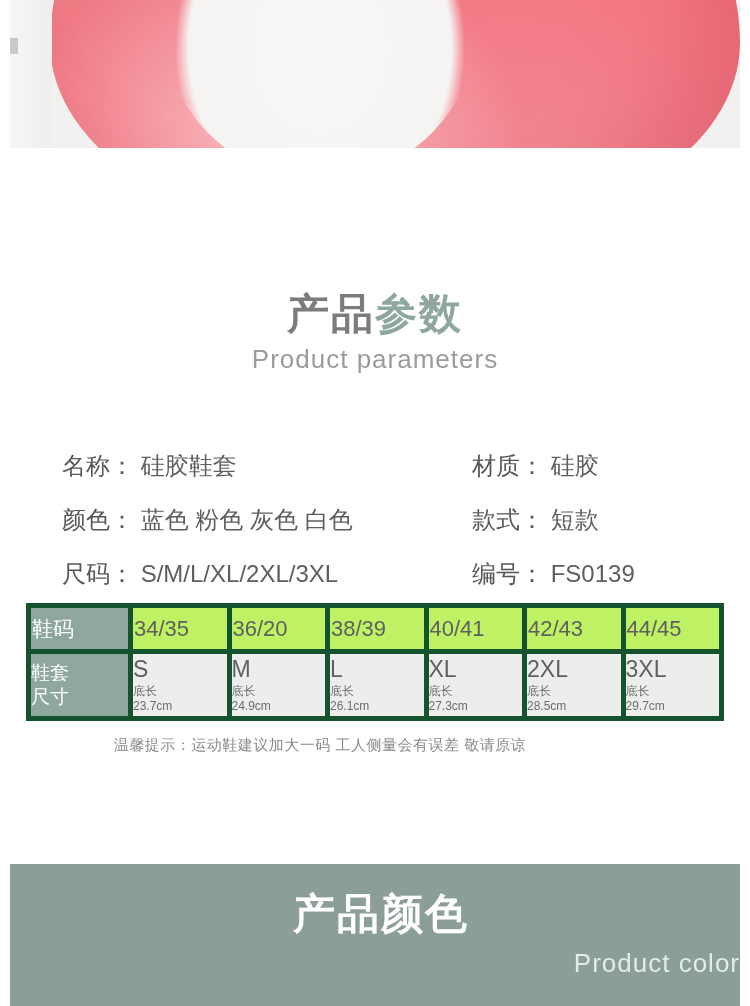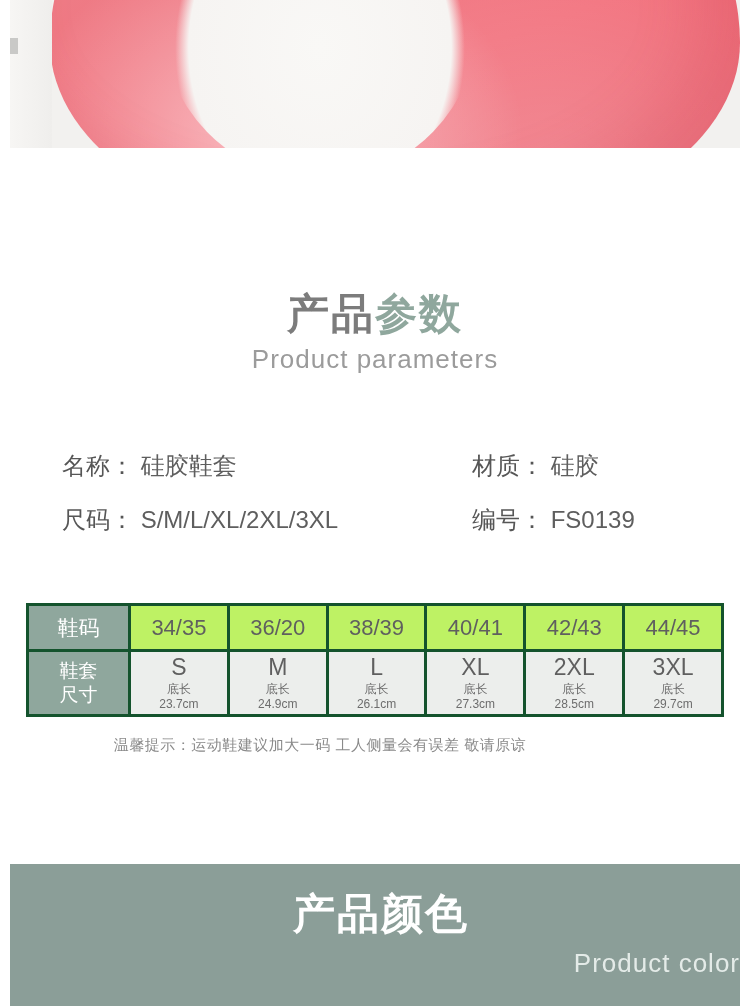--- a/index.html
+++ b/index.html
@@ -103,22 +103,21 @@
 
   
   .size-table {
     position: absolute;
     left: 26px; top: 603px;
     width: 698px;
     border-collapse: collapse;
     table-layout: fixed;
   }
   .size-table td {
-    border: 3px solid #14532d;
-    text-align: center;
+    border: 5px solid #14532d;
     vertical-align: middle;
     color: #5f5f5f;
   }
   .size-table tr.head td {
     background: #bef264;
     height: 46px;
     font-size: 22px;
   }
   .size-table tr.head td.first {
     background: #8fa79d;
@@ -196,20 +195,30 @@
 
   <div class="spec-block">
     <div class="spec-row">
       <div class="spec-cell spec-left spec-big">
         <span class="label">名称：</span>
         <span class="value">硅胶鞋套</span>
       </div>
       <div class="spec-cell spec-right spec-big">
         <span class="label">材质：</span>
         <span class="value">硅胶</span>
+      </div>
+    </div>
+    <div class="spec-row">
+      <div class="spec-cell spec-left spec-big">
+        <span class="label">颜色：</span>
+        <span class="value">蓝色 粉色 灰色 白色</span>
+      </div>
+      <div class="spec-cell spec-right spec-big">
+        <span class="label">款式：</span>
+        <span class="value">短款</span>
       </div>
     </div>
     <div class="spec-row">
       <div class="spec-cell spec-left spec-big">
         <span class="label">尺码：</span>
         <span class="value">S/M/L/XL/2XL/3XL</span>
       </div>
       <div class="spec-cell spec-right spec-big">
         <span class="label">编号：</span>
         <span class="value">FS0139</span>

